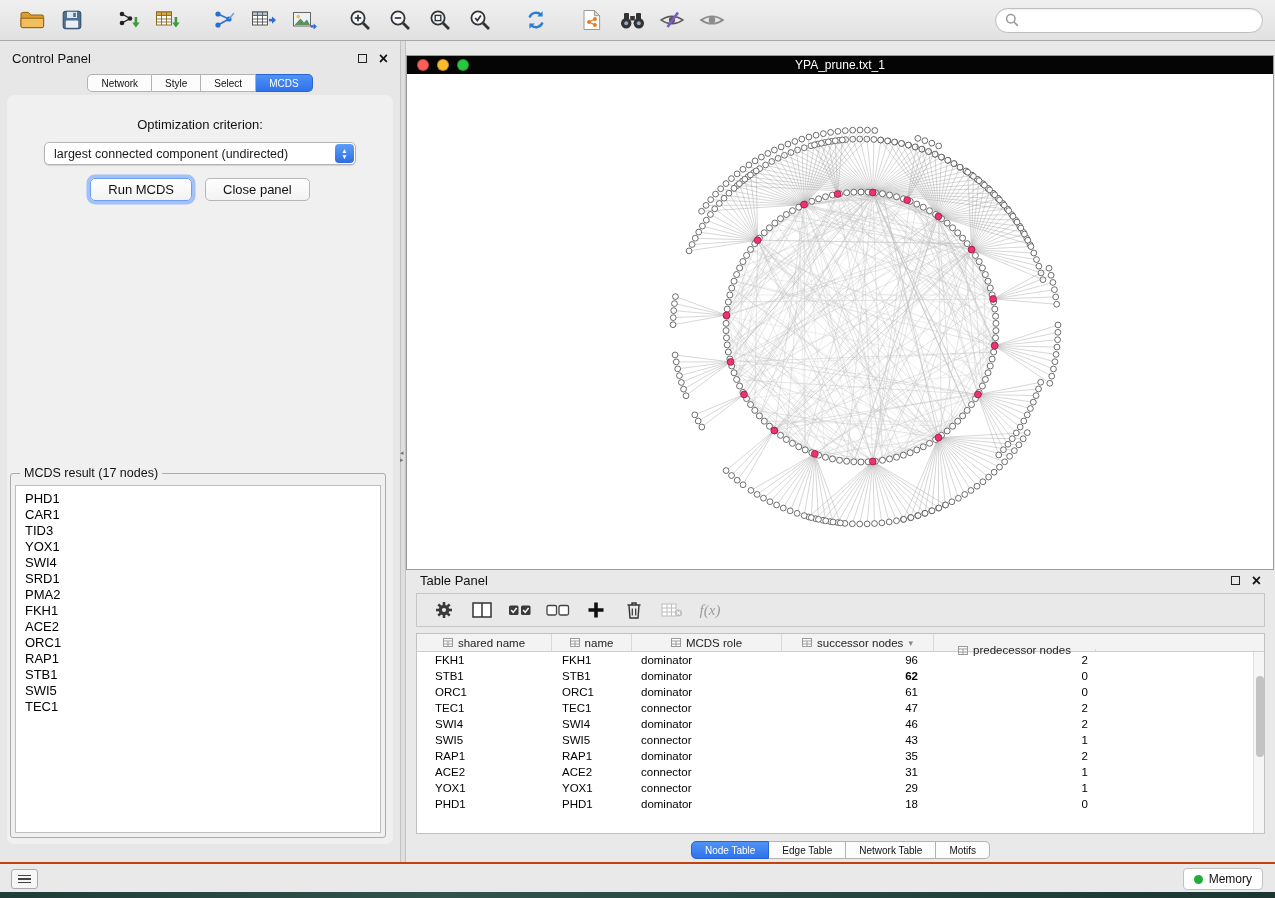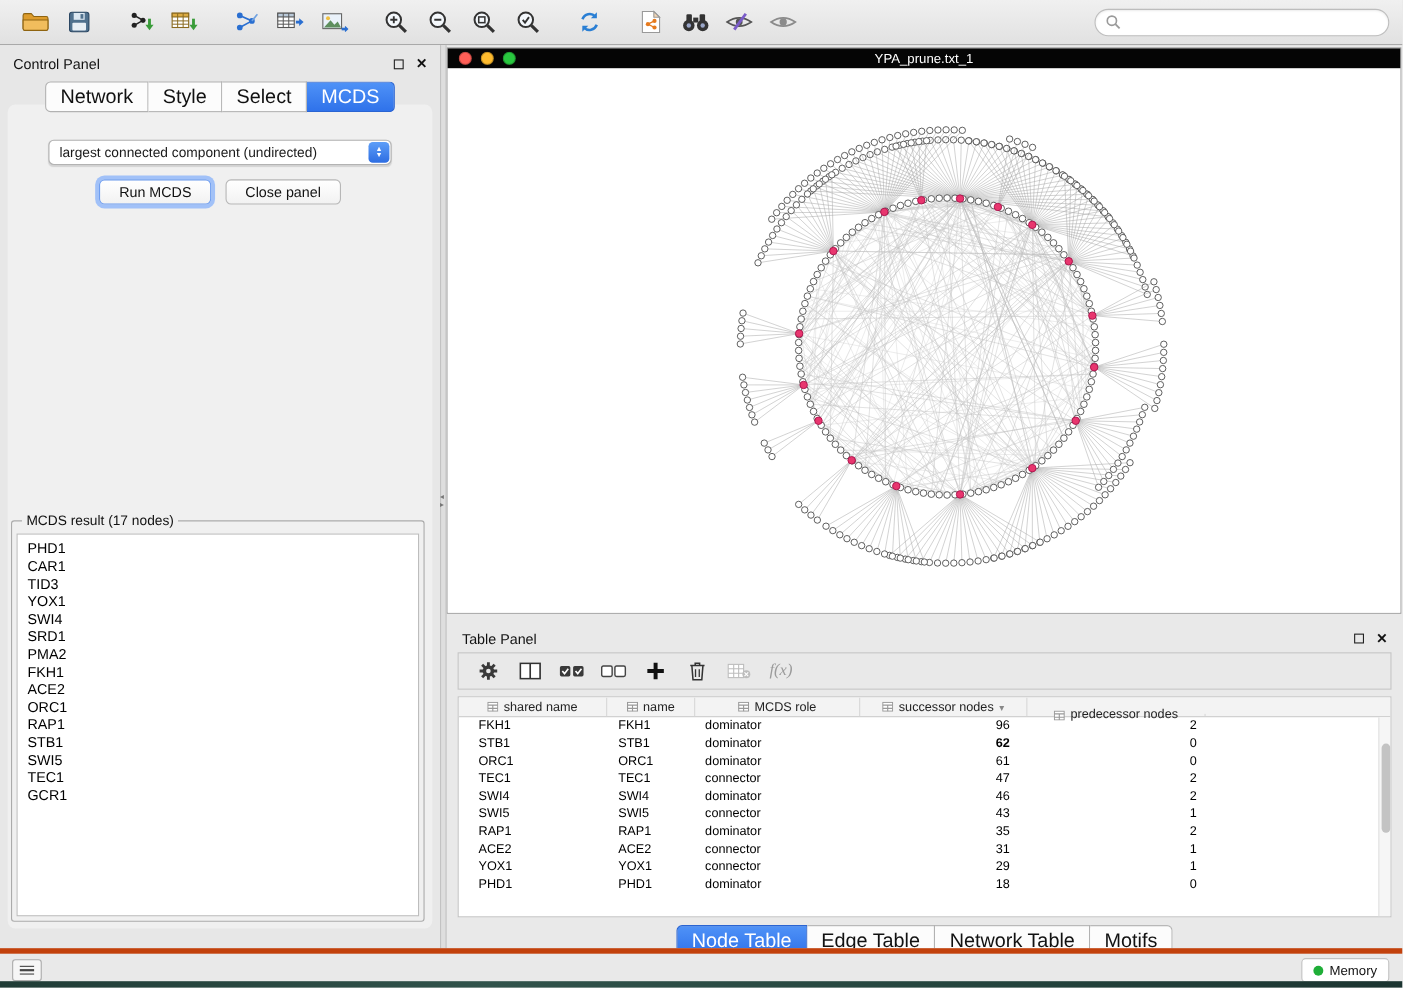--- a/index.html
+++ b/index.html
@@ -24,21 +24,21 @@
   
   .control-panel { position:absolute; left:0; top:0; width:400px; height:100%; background:#e7e7e7; }
   .panel-header { height:26px; display:flex; align-items:center; padding:8px 12px 0; }
   .panel-title { font-size:13px; color:#111; }
   .win-btns { margin-left:auto; display:flex; gap:12px; align-items:center; }
   .float-btn { width:9px; height:9px; border:1.5px solid #222; display:inline-block; background:transparent; }
   .close-btn { font-size:16px; font-weight:bold; line-height:11px; color:#111; }
   .cp-inner { position:absolute; left:7px; right:7px; top:54px; bottom:18px; background:#f0f0f0;
     border-radius:7px; padding-top:22px; text-align:center; }
   .cp-tabs { position:absolute; top:33px; left:0; right:0; display:flex; justify-content:center; z-index:2; }
-  .seg-item { min-width:46px; text-align:right; padding:2.5px 13px; font-size:18px;
+  .seg-item { min-width:46px; text-align:right; padding:2.5px 13px; font-size:10px;
     background:#fcfcfc; border:1px solid #b2b2b2; border-left:none; color:#111; }
   .seg-item:first-child { border-left:1px solid #b2b2b2; border-radius:5px 0 0 5px; }
   .seg-item:last-child { border-radius:0 5px 5px 0; }
   .seg-item.active { background:linear-gradient(#4f92f7,#2f72ea); border-color:#2a64d2; color:#fff; }
   .opt-label { font-size:13px; color:#111; }
   .dropdown { width:312px; height:23px; background:#fff; border:1px solid #b3b3b3; border-radius:5px;
     margin:10px auto 0; position:relative; display:flex; align-items:center; padding-left:9px;
     font-size:12.5px; box-shadow:0 1px 1px rgba(0,0,0,.12); text-align:left; }
   .dd-stepper { position:absolute; right:1px; top:1px; bottom:1px; width:19px; border-radius:4px;
     background:linear-gradient(#5d9ef8,#2d6de2); color:#fff; display:flex; flex-direction:column;
@@ -53,21 +53,21 @@
   .mcds-list { background:#fff; border:1px solid #bdbdbd; height:100%; overflow:hidden;
     padding:5px 9px; font-size:13px; text-align:left; }
   .mcds-item { line-height:16px; color:#000; }
 
   
   .divider { position:absolute; left:400px; top:0; width:6px; height:100%; background:#dedede;
     border-left:1px solid #c2c2c2; border-right:1px solid #c2c2c2; }
   .divider-handle { position:absolute; top:408px; left:-1px; font-size:7px; color:#777; line-height:7px; }
 
   
-  .network-window { position:absolute; left:406px; top:2px; width:868px; height:515px;
+  .network-window { position:absolute; left:406px; top:14px; width:868px; height:515px;
     border:1px solid #9b9b9b; background:#fff; }
   .net-titlebar { height:18px; background:#050505; position:relative; display:flex;
     align-items:center; justify-content:center; }
   .net-title { color:#fff; font-size:12px; }
   .lights { position:absolute; left:10px; top:3px; display:flex; gap:8px; }
   .light { width:12px; height:12px; border-radius:50%; border:0.5px solid rgba(0,0,0,.25); }
   .net-canvas { width:100%; height:495px; background:#fff; overflow:hidden; }
 
   
   .table-panel { position:absolute; left:406px; top:524px; width:869px; height:297px; }
@@ -88,21 +88,21 @@
   .c0 { padding-left:18px; } .c1 { padding-left:10px; } .c2 { padding-left:9px; }
   .c3 { text-align:right; padding-right:16px; } .c4 { text-align:right; padding-right:8px; }
   .vscroll { position:absolute; top:18px; right:0; bottom:0; width:11px; background:#f6f6f6;
     border-left:1px solid #e1e1e1; }
   .vthumb { position:absolute; left:1.5px; width:8px; border-radius:4px; background:#c3c3c3;
     top:13%; height:45%; }
   .tp-tabs { display:flex; justify-content:center; margin-top:7px; }
 
   
   .statusbar { position:absolute; left:0; top:862px; width:1275px; height:30px; background:#e9e9e9;
-    border-top:5px solid #c2410c; }
+    border-top:2px solid #c2410c; }
   .list-btn { position:absolute; left:11px; top:5px; width:27px; height:20px; background:#f6f6f6;
     border:1px solid #ababab; border-radius:3px; display:flex; flex-direction:column;
     justify-content:center; align-items:center; gap:2px; }
   .list-btn i { display:block; width:13px; height:1.6px; background:#444; }
   .memory-btn { position:absolute; right:12px; top:4px; height:22px; background:#fff;
     border:1px solid #c2c2c2; border-radius:4px; display:flex; align-items:center; gap:6px;
     padding:0 10px; font-size:12px; color:#111; }
   .mem-dot { width:9px; height:9px; border-radius:50%; background:#1fae38; }
   .wallpaper { position:absolute; left:0; top:892px; width:1275px; height:6px;
     background:linear-gradient(90deg,#203c36,#31534b 35%,#24443d 70%,#1c3531); }
@@ -266,20 +266,21 @@
         <span class="close-btn">×</span>
       </span>
     </div>
     <div class="cp-tabs" id="cp-tabs">
         <div class="seg-item">Network</div>
         <div class="seg-item">Style</div>
         <div class="seg-item">Select</div>
         <div class="seg-item active">MCDS</div>
       </div>
     <div class="cp-inner">
+      <div class="opt-label">Optimization criterion:</div>
       <div class="dropdown">
         <span>largest connected component (undirected)</span>
         <span class="dd-stepper">
             <span>▲</span>
             <span>▼</span>
           </span>
       </div>
       <div class="btn-row">
         <button class="btn focus">Run MCDS</button>
         <button class="btn">Close panel</button>
@@ -295,21 +296,20 @@
           <div class="mcds-item">SWI4</div>
           <div class="mcds-item">SRD1</div>
           <div class="mcds-item">PMA2</div>
           <div class="mcds-item">FKH1</div>
           <div class="mcds-item">ACE2</div>
           <div class="mcds-item">ORC1</div>
           <div class="mcds-item">RAP1</div>
           <div class="mcds-item">STB1</div>
           <div class="mcds-item">SWI5</div>
           <div class="mcds-item">TEC1</div>
-          <div class="mcds-item">GCR1</div>
         </div>
     </fieldset>
   </div>
 
   <div class="divider">
     <div class="divider-handle">◂<br>▸</div>
   </div>
 
   <div class="network-window">
     <div class="net-titlebar">

